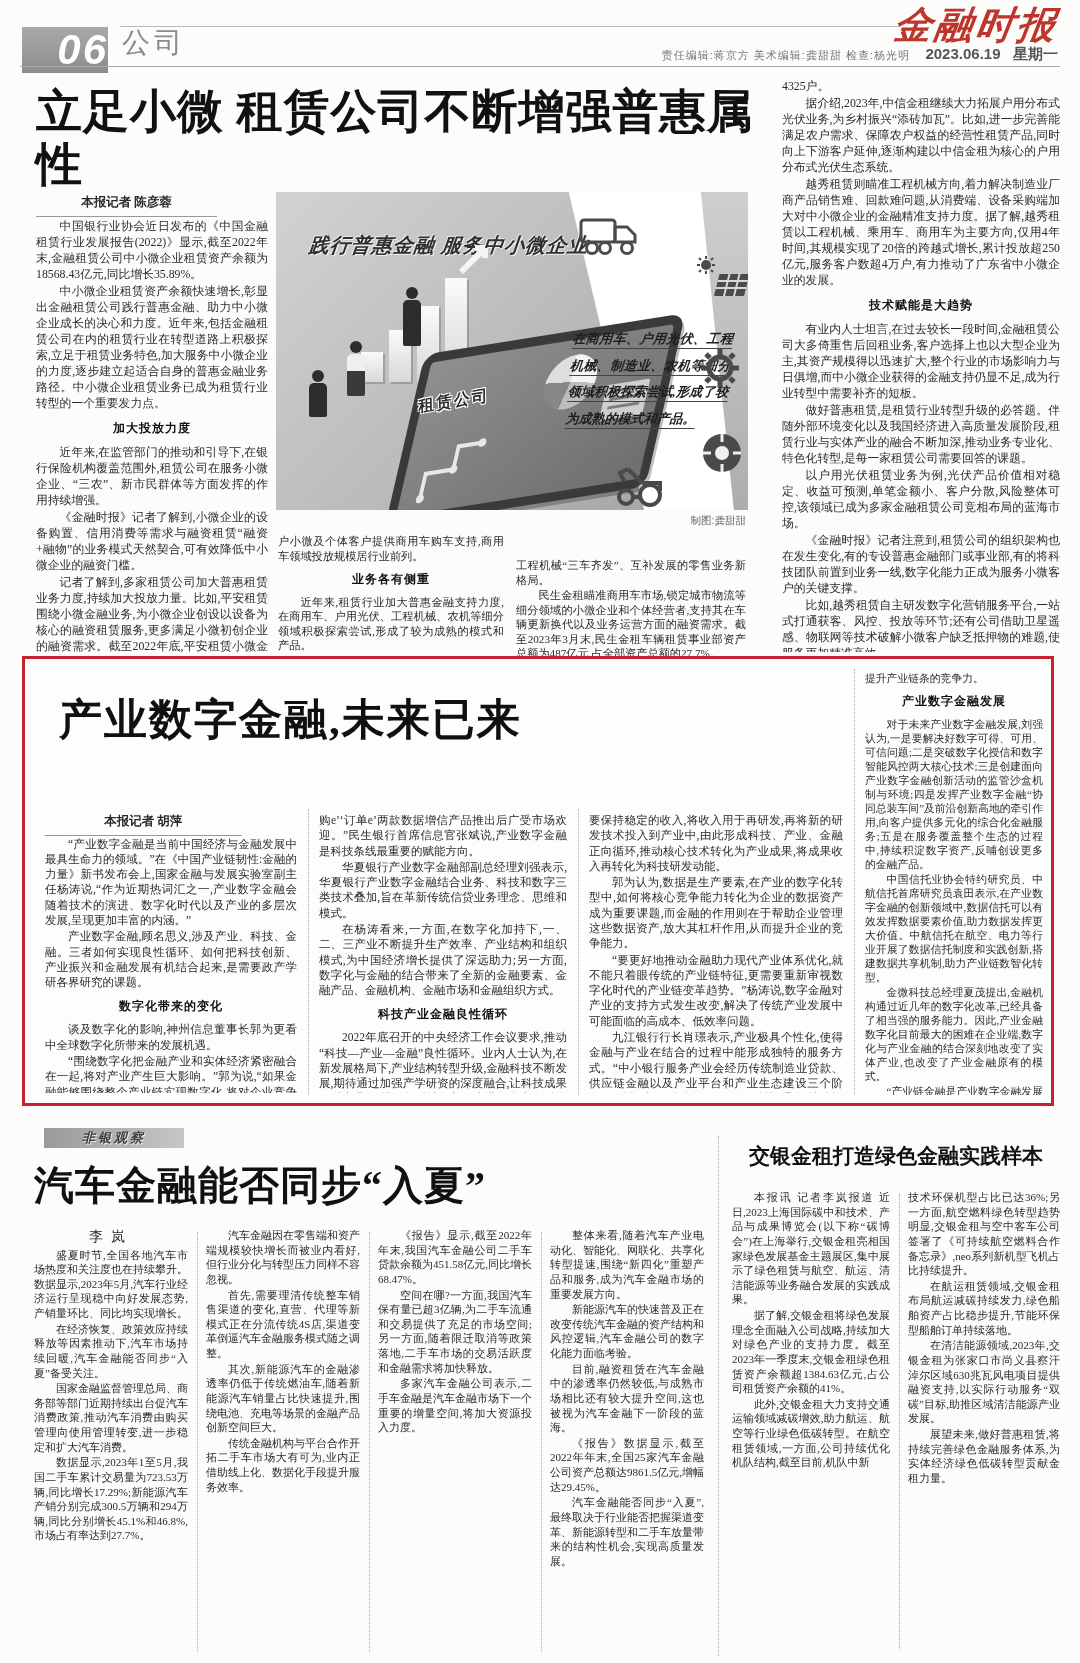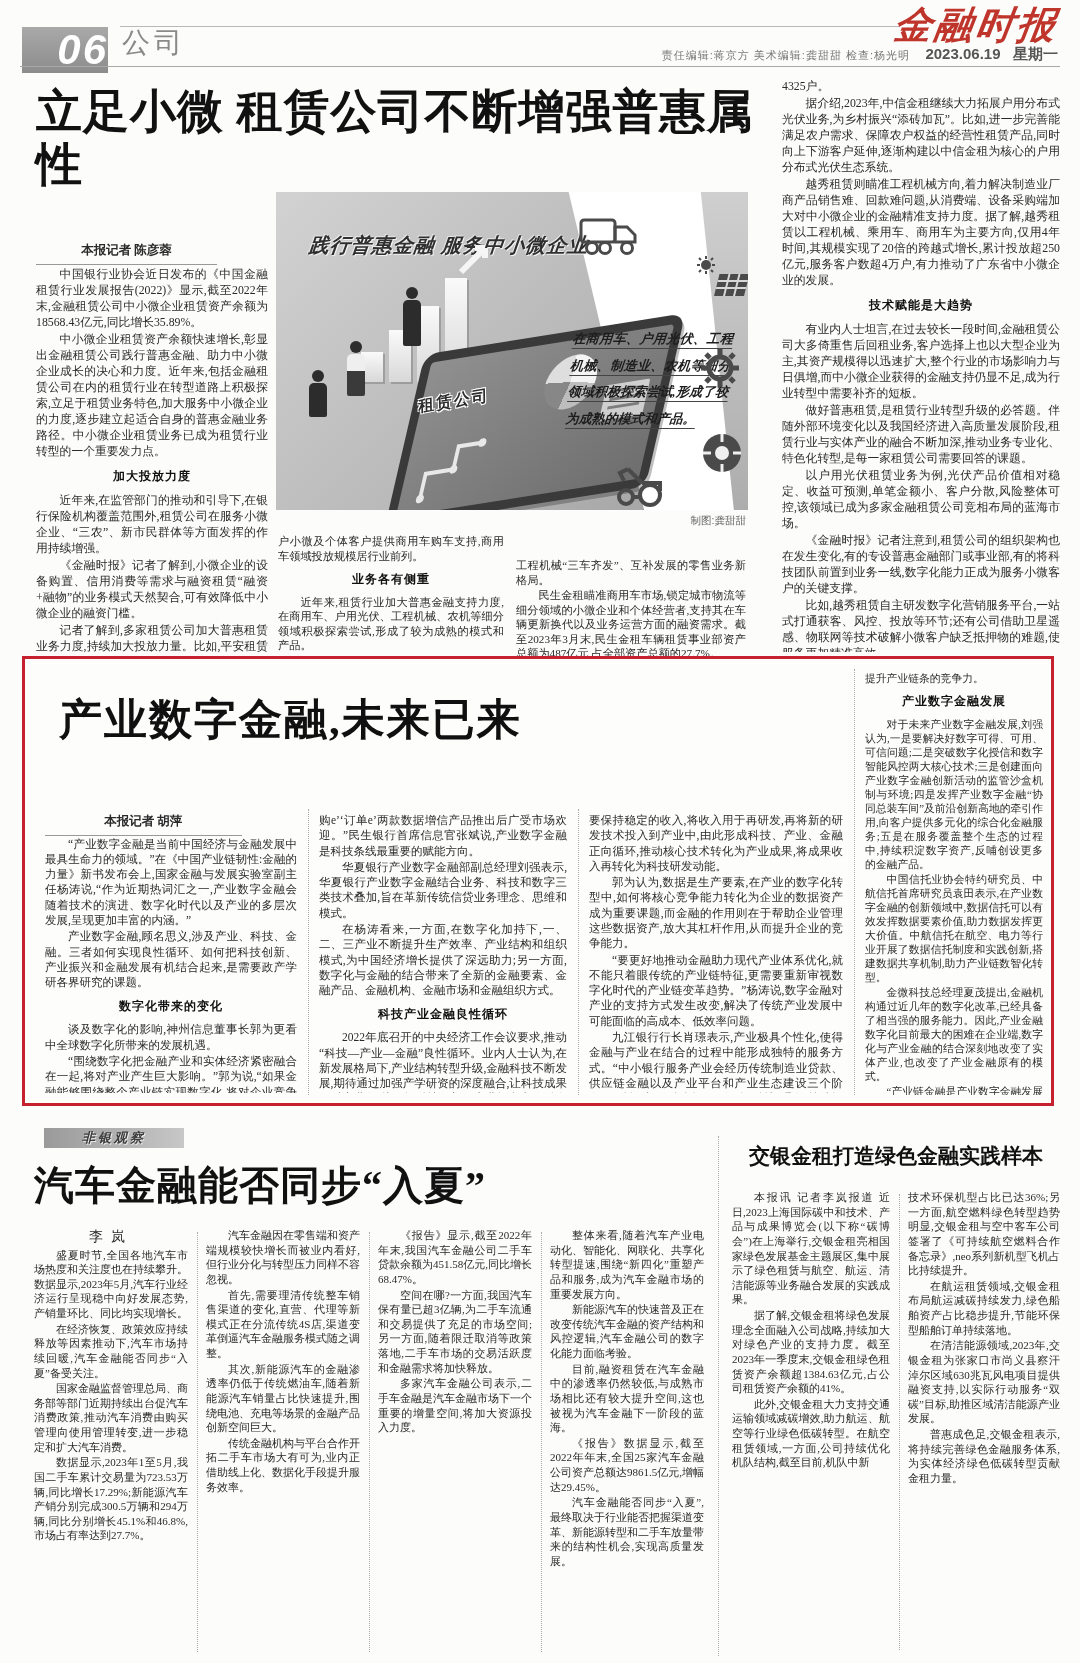--- a/index.html
+++ b/index.html
@@ -97,21 +97,21 @@
     <div class="dateline">
       <span>2023.06.19</span>&nbsp;&nbsp;
       <span>星期一</span>
     </div>
   </div>
   <div class="rule-top"></div>
 
   <div class="top-art">
     <div class="headline-1">立足小微 租赁公司不断增强普惠属性</div>
 
-    <div class="col fs-top" style="left:16px;top:122px;width:232px;height:458px;margin-top:48px;">
+    <div class="col fs-top" style="left:16px;top:122px;width:232px;height:458px;">
         <p class="blk-byline">本报记者 陈彦蓉</p>
         <p class="blk-para">中国银行业协会近日发布的《中国金融租赁行业发展报告(2022)》显示,截至2022年末,金融租赁公司中小微企业租赁资产余额为18568.43亿元,同比增长35.89%。</p>
         <p class="blk-para">中小微企业租赁资产余额快速增长,彰显出金融租赁公司践行普惠金融、助力中小微企业成长的决心和力度。近年来,包括金融租赁公司在内的租赁行业在转型道路上积极探索,立足于租赁业务特色,加大服务中小微企业的力度,逐步建立起适合自身的普惠金融业务路径。中小微企业租赁业务已成为租赁行业转型的一个重要发力点。</p>
         <h3 class="blk-subhead">加大投放力度</h3>
         <p class="blk-para">近年来,在监管部门的推动和引导下,在银行保险机构覆盖范围外,租赁公司在服务小微企业、“三农”、新市民群体等方面发挥的作用持续增强。</p>
         <p class="blk-para">《金融时报》记者了解到,小微企业的设备购置、信用消费等需求与融资租赁“融资+融物”的业务模式天然契合,可有效降低中小微企业的融资门槛。</p>
         <p class="blk-para">记者了解到,多家租赁公司加大普惠租赁业务力度,持续加大投放力量。比如,平安租赁围绕小微金融业务,为小微企业创设以设备为核心的融资租赁服务,更多满足小微初创企业的融资需求。截至2022年底,平安租赁小微金融业务累计服务客户超25万家,累计投放超720亿元。江苏金租坚持“零售+科技”发展战略,普惠成色足。2022年末,江苏金租普惠金融合同数合计12.5万笔,其中90%是中小微客户。民生金租累计为28个省、市、自治区超过14万</p>
       </div>
 
     <div class="ig">
@@ -299,17 +299,17 @@
     <div class="col fs-bot" style="left:712px;top:74px;width:158px;height:462px;">
         <p class="blk-para">本报讯 记者李岚报道 近日,2023上海国际碳中和技术、产品与成果博览会(以下称“碳博会”)在上海举行,交银金租亮相国家绿色发展基金主题展区,集中展示了绿色租赁与航空、航运、清洁能源等业务融合发展的实践成果。</p>
         <p class="blk-para">据了解,交银金租将绿色发展理念全面融入公司战略,持续加大对绿色产业的支持力度。截至2023年一季度末,交银金租绿色租赁资产余额超1384.63亿元,占公司租赁资产余额的41%。</p>
         <p class="blk-para">此外,交银金租大力支持交通运输领域减碳增效,助力航运、航空等行业绿色低碳转型。在航空租赁领域,一方面,公司持续优化机队结构,截至目前,机队中新</p>
       </div>
     <div class="vsep" style="left:879px;top:78px;height:456px;"></div>
     <div class="col fs-bot" style="left:888px;top:74px;width:152px;height:462px;">
         <p class="blk-para flush">技术环保机型占比已达36%;另一方面,航空燃料绿色转型趋势明显,交银金租与空中客车公司签署了《可持续航空燃料合作备忘录》,neo系列新机型飞机占比持续提升。</p>
         <p class="blk-para">在航运租赁领域,交银金租布局航运减碳持续发力,绿色船舶资产占比稳步提升,节能环保型船舶订单持续落地。</p>
         <p class="blk-para">在清洁能源领域,2023年,交银金租为张家口市尚义县察汗淖尔区域630兆瓦风电项目提供融资支持,以实际行动服务“双碳”目标,助推区域清洁能源产业发展。</p>
-        <p class="blk-para">普惠成色足,交银金租表示,将持续完善绿色金融服务体系,为实体经济绿色低碳转型贡献金租力量。</p>
+        <p class="blk-para">展望未来,做好普惠租赁,将持续完善绿色金融服务体系,为实体经济绿色低碳转型贡献金租力量。</p>
       </div>
   </div>
 
 </div>
 
 </body></html>

